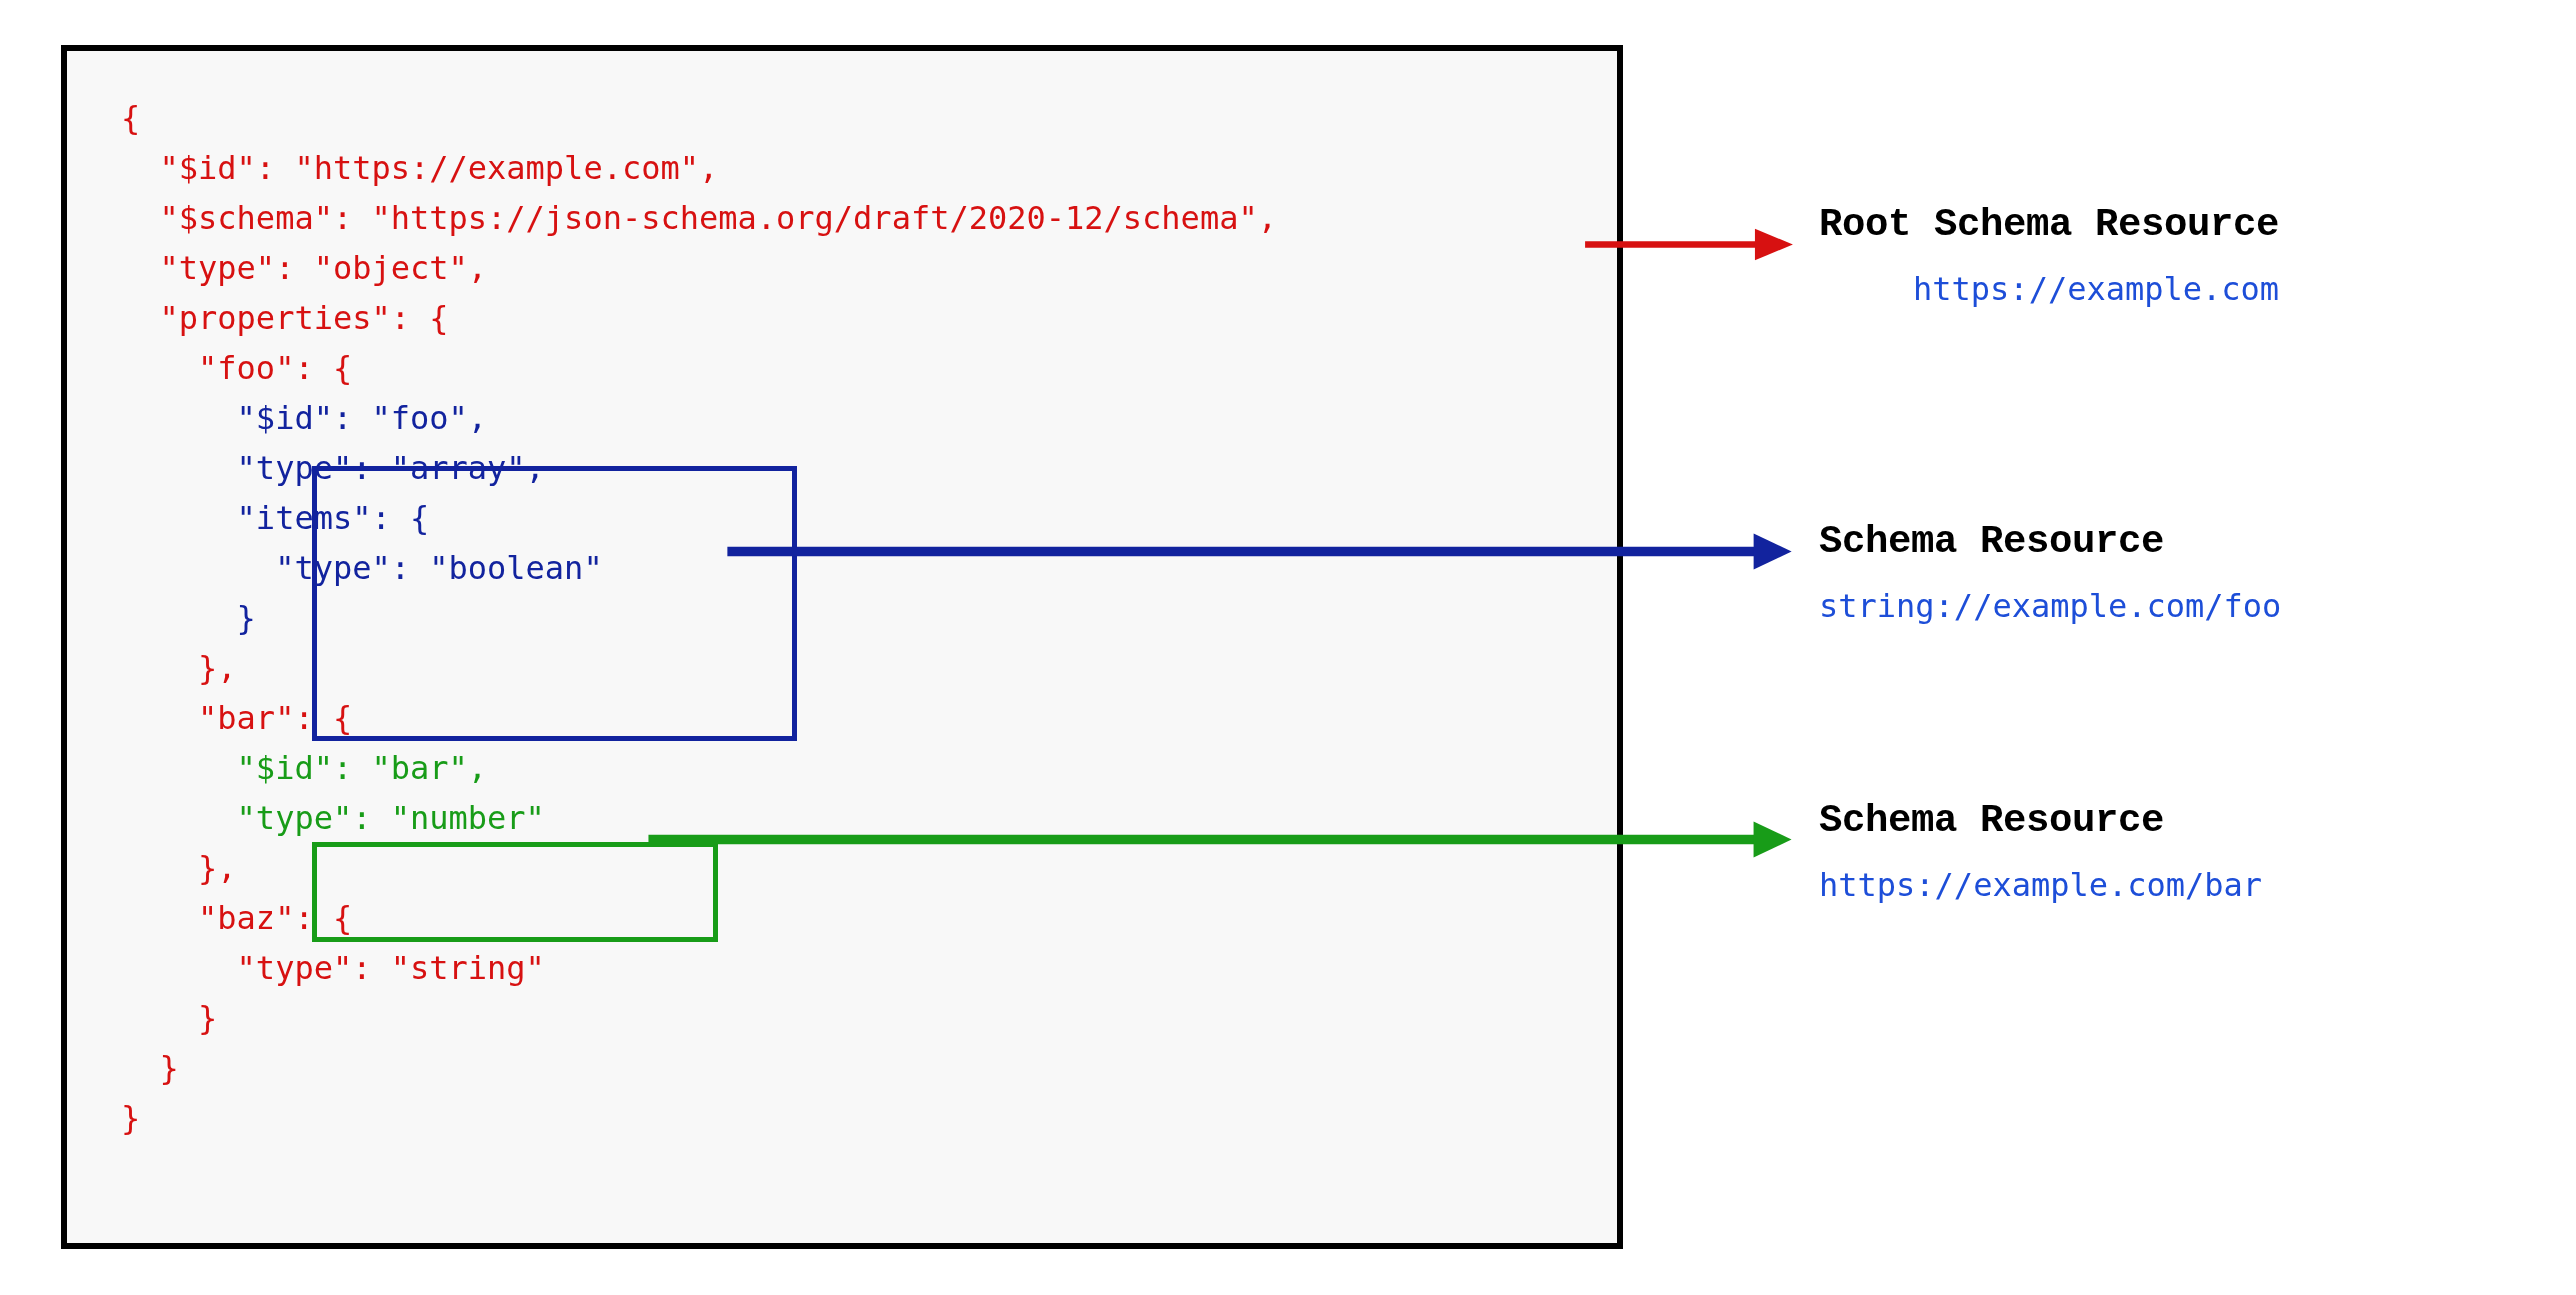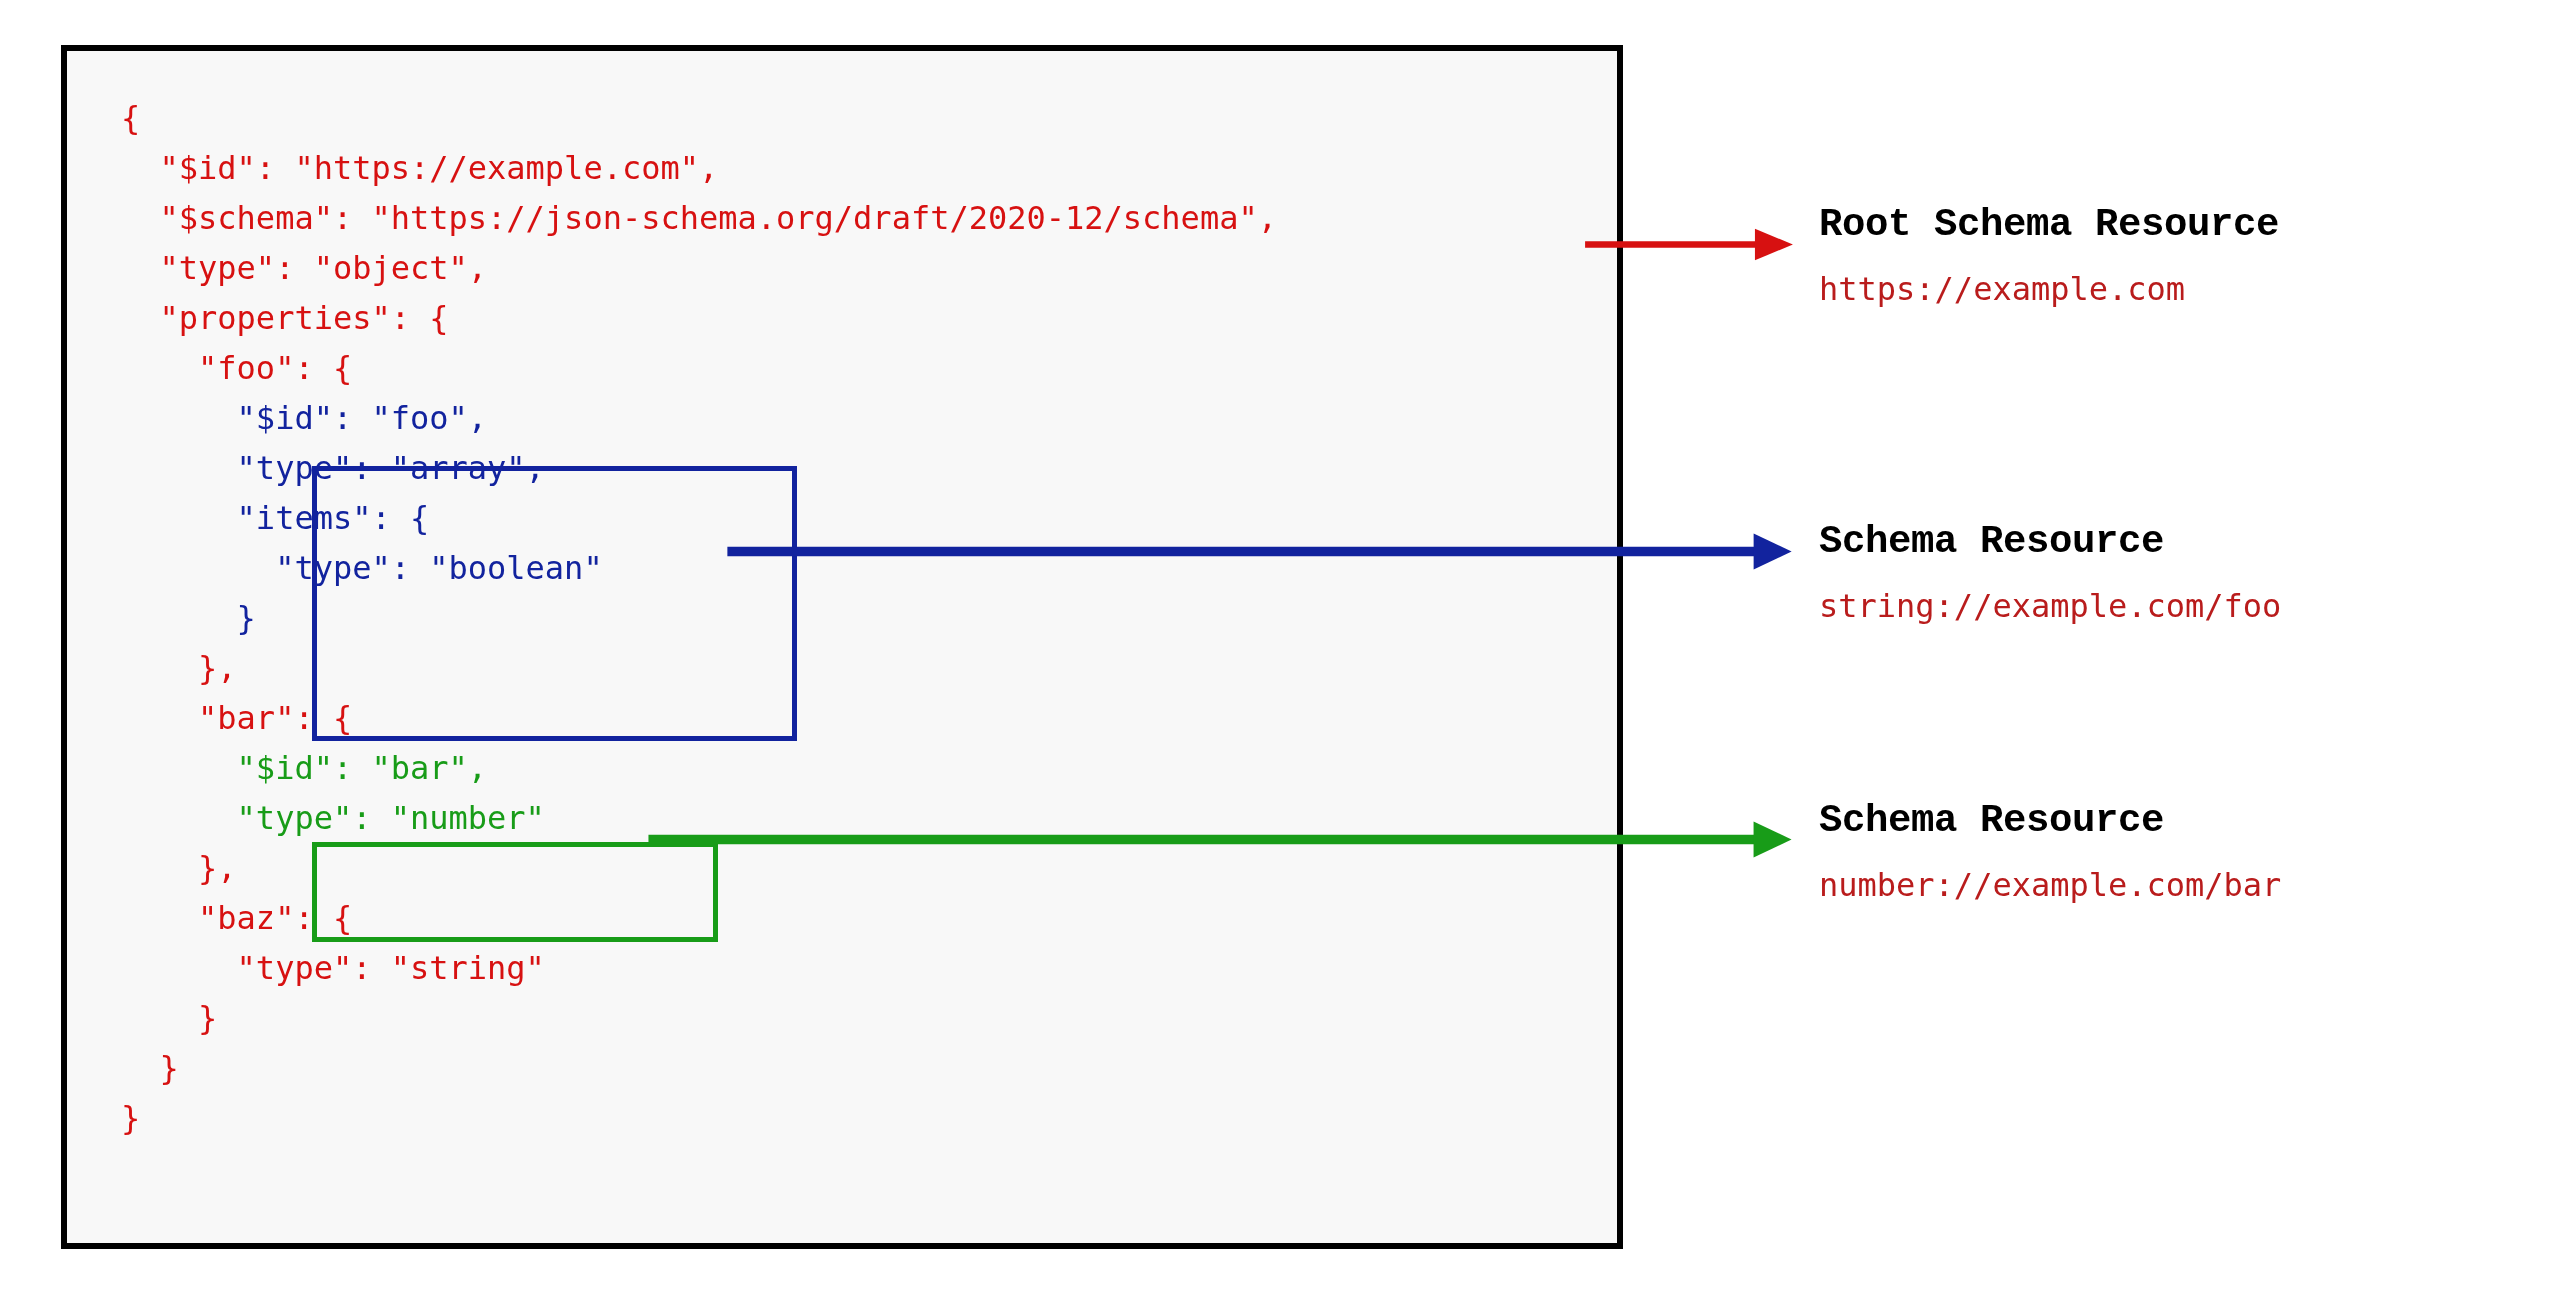--- a/index.html
+++ b/index.html
@@ -68,22 +68,23 @@
     line-height:45px;
     color:#000000;
     white-space:nowrap;
     letter-spacing:-0.4px;
   }
   .label-url{
     margin-top:23px;
     font-family:"DejaVu Sans Mono","Liberation Mono",monospace;
     font-size:32px;
     line-height:37px;
-    color:#b91c1c;
+    color:#1d4ed8;
     white-space:nowrap;
+    text-align:right;
   }
 </style>
 </head>
 <body>
 
 <div id="stage">
 
   <div id="code-panel">
     <pre id="code-listing"><span class="ln" style="color: rgb(215, 17, 17);">{</span><span class="ln" style="color: rgb(215, 17, 17);">  "$id": "https://example.com",</span><span class="ln" style="color: rgb(215, 17, 17);">  "$schema": "https://json-schema.org/draft/2020-12/schema",</span><span class="ln" style="color: rgb(215, 17, 17);">  "type": "object",</span><span class="ln" style="color: rgb(215, 17, 17);">  "properties": {</span><span class="ln" style="color: rgb(215, 17, 17);">    "foo": {</span><span class="ln" style="color: rgb(18, 35, 158);">      "$id": "foo",</span><span class="ln" style="color: rgb(18, 35, 158);">      "type": "array",</span><span class="ln" style="color: rgb(18, 35, 158);">      "items": {</span><span class="ln" style="color: rgb(18, 35, 158);">        "type": "boolean"</span><span class="ln" style="color: rgb(18, 35, 158);">      }</span><span class="ln" style="color: rgb(215, 17, 17);">    },</span><span class="ln" style="color: rgb(215, 17, 17);">    "bar": {</span><span class="ln" style="color: rgb(24, 156, 24);">      "$id": "bar",</span><span class="ln" style="color: rgb(24, 156, 24);">      "type": "number"</span><span class="ln" style="color: rgb(215, 17, 17);">    },</span><span class="ln" style="color: rgb(215, 17, 17);">    "baz": {</span><span class="ln" style="color: rgb(215, 17, 17);">      "type": "string"</span><span class="ln" style="color: rgb(215, 17, 17);">    }</span><span class="ln" style="color: rgb(215, 17, 17);">  }</span><span class="ln" style="color: rgb(215, 17, 17);">}</span></pre>
 
@@ -111,17 +112,17 @@
     <div class="label-url">https://example.com</div>
   </div>
 
   <div class="label-group" id="label-foo">
     <div class="label-title">Schema Resource</div>
     <div class="label-url">string://example.com/foo</div>
   </div>
 
   <div class="label-group" id="label-bar">
     <div class="label-title">Schema Resource</div>
-    <div class="label-url">number://example.com/bar</div>
+    <div class="label-url">https://example.com/bar</div>
   </div>
 
 </div>
 
 
 </body></html>

